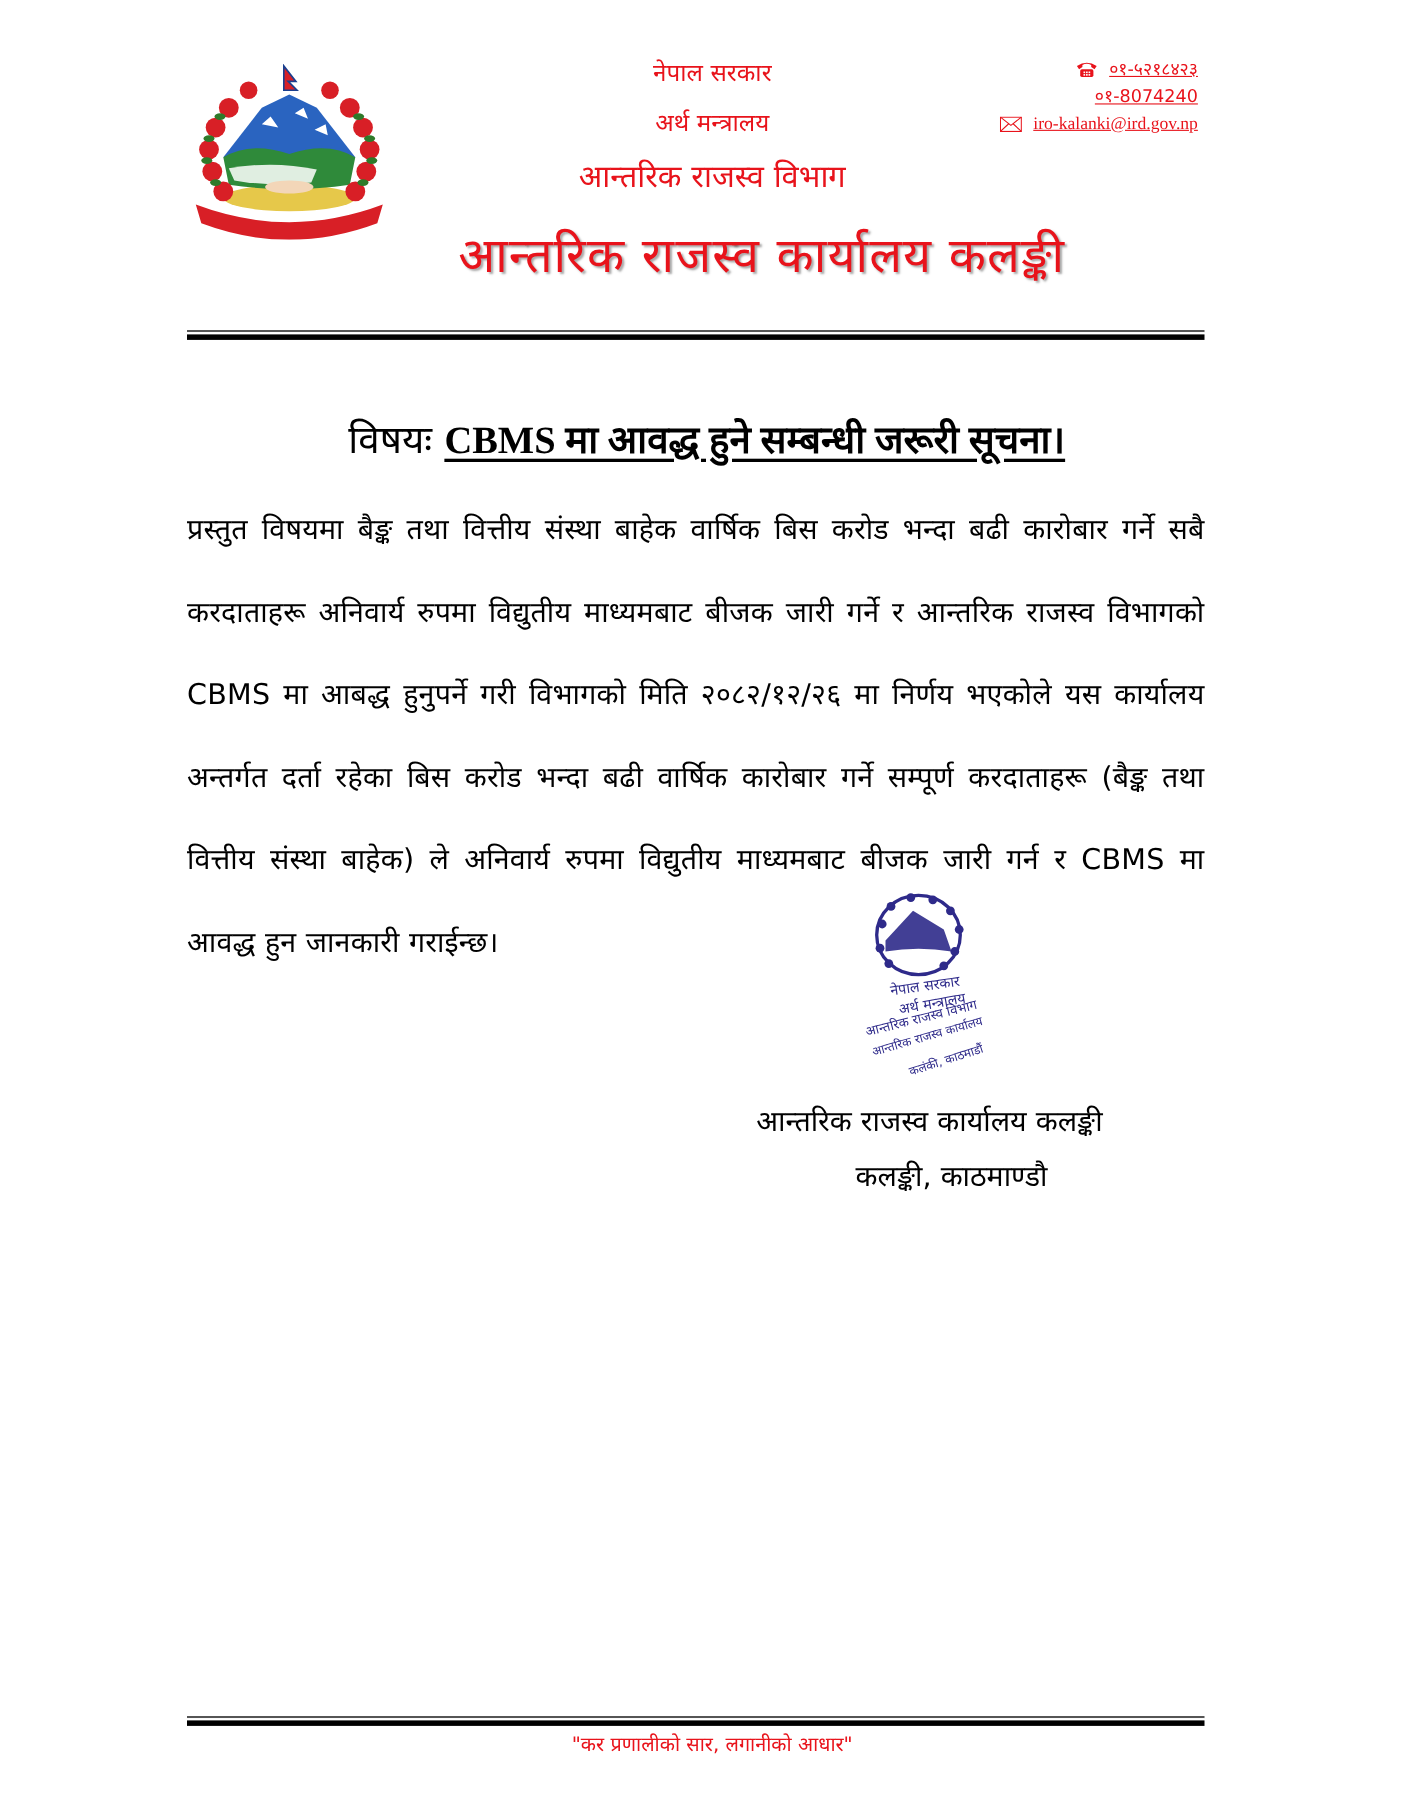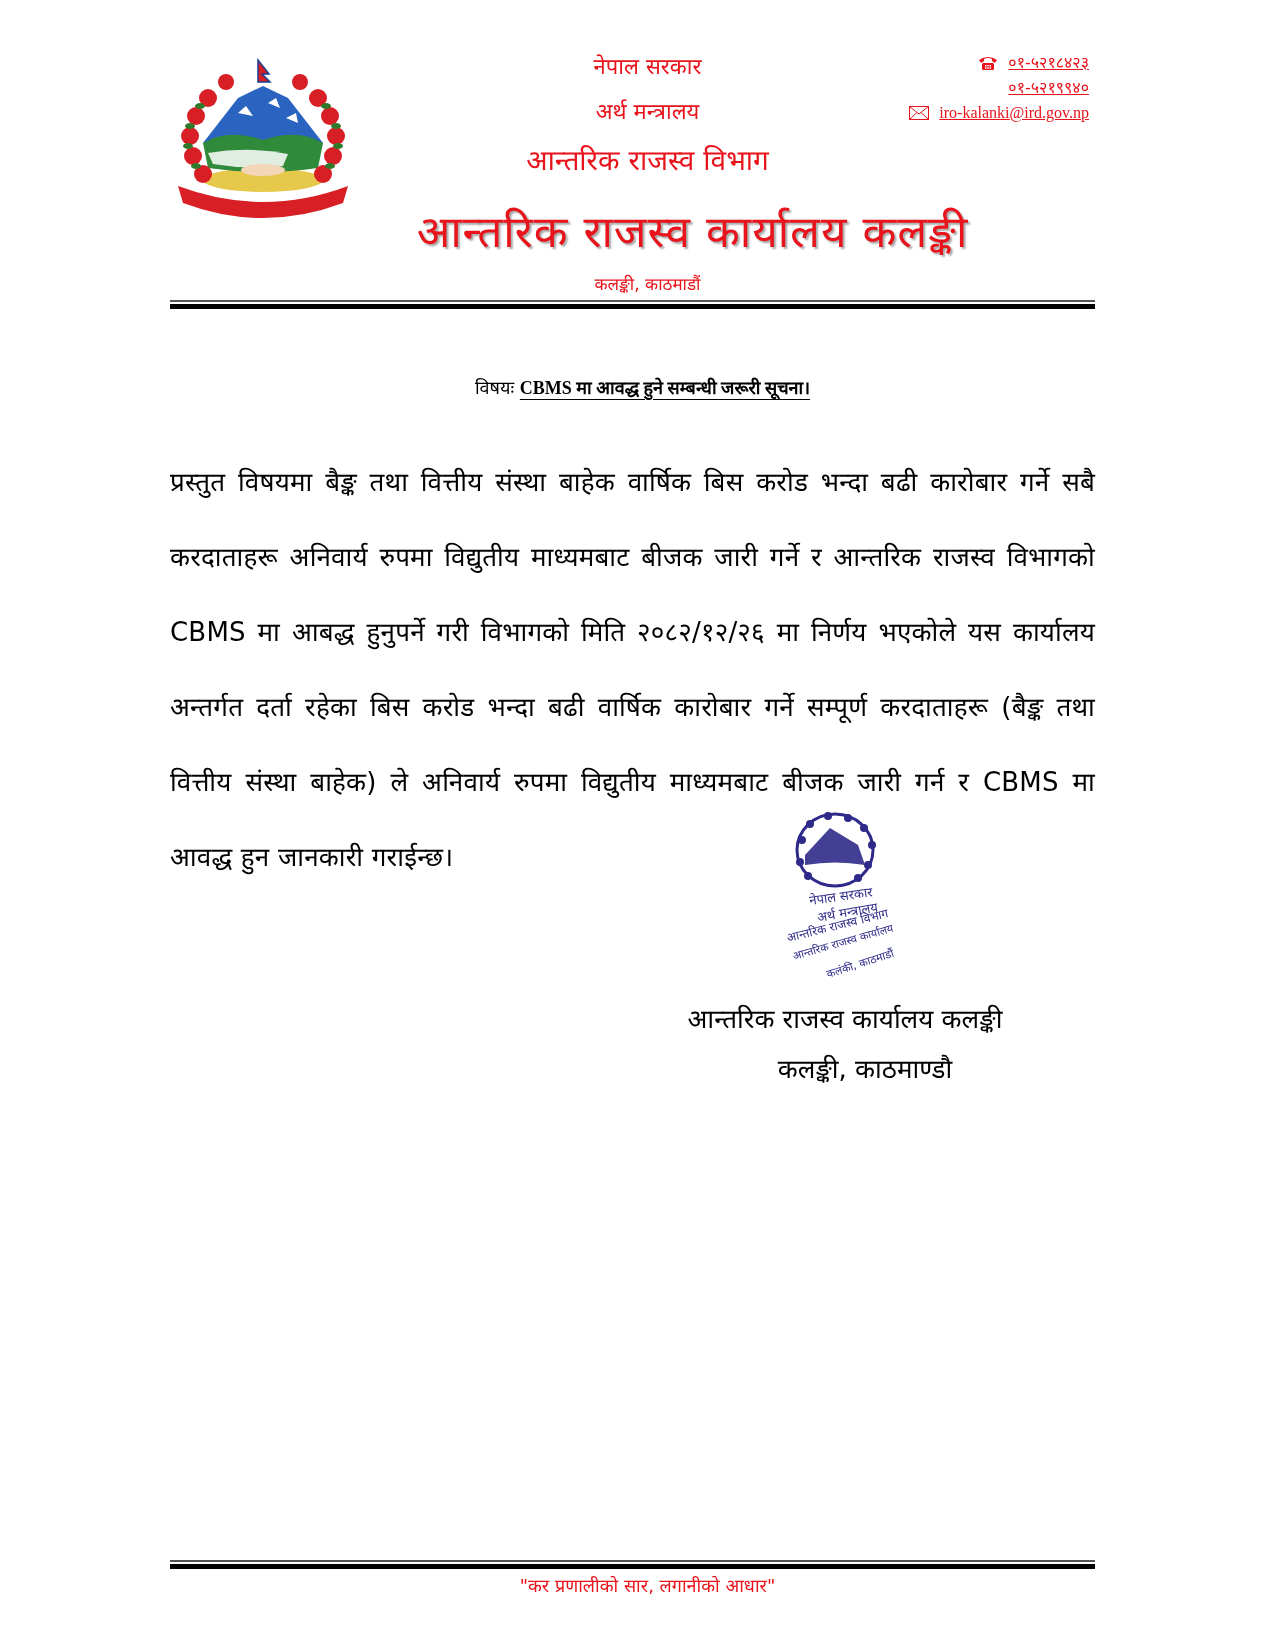--- a/index.html
+++ b/index.html
@@ -47,21 +47,21 @@
     }
     .rule .thin { height: 2px; background: #555; }
     .rule .gap  { height: 2px; background: #fff; }
     .rule .thick{ height: 5px; background: #000; }
     .rule-top { top: 300px; }
     .rule-bottom { top: 1560px; }
 
     
     .subject {
       position: absolute; left: 0; top: 375px; width: 1275px; text-align: center;
-      font-size: 18px; padding-left: 10px;
+      font-size: 35px; padding-left: 10px;
     }
     .subject .label { font-family: "DejaVu Sans", sans-serif; }
     .subject .title {
       font-weight: bold; text-decoration: underline; text-underline-offset: 5px;
       font-family: "Liberation Serif", serif;
     }
 
     
     .body-text {
       position: absolute; left: 170px; top: 445px; width: 925px;
@@ -133,40 +133,39 @@
         <ellipse cx="162" cy="108" rx="5" ry="3"></ellipse>
     </g>
 
     <path d="M90 2 L90 24 L102 24 L94 16 L101 16 L90 2 Z" fill="#d81f26" stroke="#1a3f8f" stroke-width="1.5"></path>
   </svg>
 
   <div class="hdr-line hdr-gov">नेपाल सरकार</div>
   <div class="hdr-line hdr-min">अर्थ मन्त्रालय</div>
   <div class="hdr-line hdr-dept">आन्तरिक राजस्व विभाग</div>
   <div class="hdr-line hdr-office">आन्तरिक राजस्व कार्यालय कलङ्की</div>
-  <div class="hdr-line hdr-loc">कलङ्की, काठमाडौं</div>
 
   <div class="contact">
     <div class="row">
       <svg class="phone-icon" viewBox="0 0 20 16">
         <path d="M1 5 Q10 -1 19 5 L17 8 L14 6 L14 4 Q10 2 6 4 L6 6 L3 8 Z" fill="#e8131b"></path>
         <rect x="4" y="8" width="12" height="7" rx="1.5" fill="#e8131b"></rect>
         <g fill="#fff">
             <rect x="7" y="10" width="1.5" height="1.5"></rect>
             <rect x="9.3" y="10" width="1.5" height="1.5"></rect>
             <rect x="11.6" y="10" width="1.5" height="1.5"></rect>
             <rect x="7" y="12.3" width="1.5" height="1.5"></rect>
             <rect x="9.3" y="12.3" width="1.5" height="1.5"></rect>
             <rect x="11.6" y="12.3" width="1.5" height="1.5"></rect>
           </g>
       </svg>
       <span>०१-५२१८४२३</span>
     </div>
     <div class="row">
-      <span>०१-५२१९९४०</span>
+      <span>०१-8074240</span>
     </div>
     <div class="row">
       <svg class="mail-icon" viewBox="0 0 20 14">
         <rect x="0.5" y="0.5" width="19" height="13" fill="none" stroke="#e8131b" stroke-width="1"></rect>
         <path d="M0.5 0.5 L10 8 L19.5 0.5 M0.5 13.5 L8 6.5 M19.5 13.5 L12 6.5" fill="none" stroke="#e8131b" stroke-width="1"></path>
       </svg>
       <span class="email">iro-kalanki@ird.gov.np</span>
     </div>
   </div>
 

